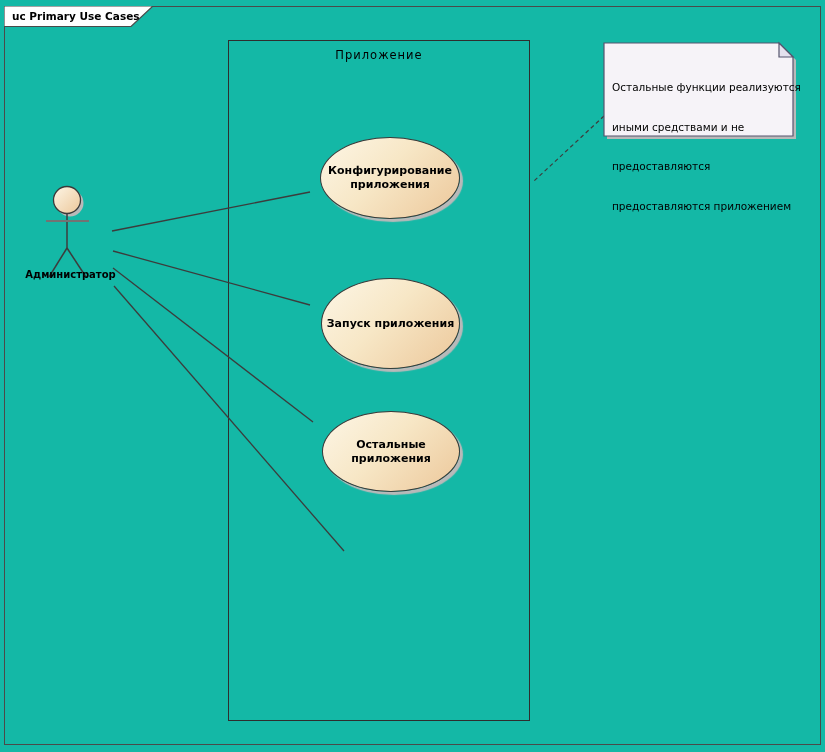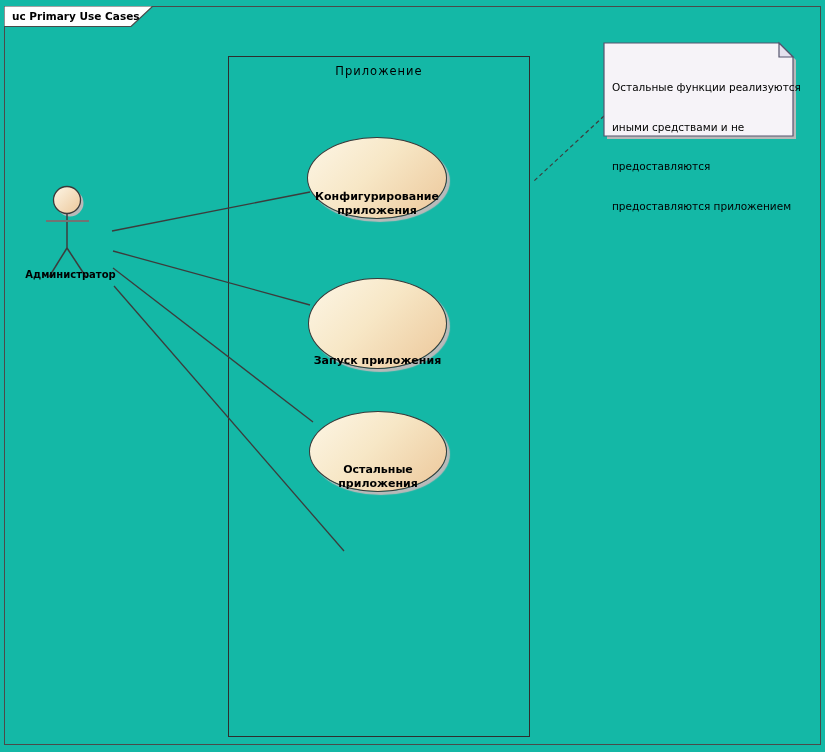--- a/index.html
+++ b/index.html
@@ -33,21 +33,21 @@
     left: 12px; top: 10px;
     font-size: 10.5px;
     font-weight: bold;
     color: #000000;
     white-space: nowrap;
     z-index: 6;
   }
 
   .boundary {
     position: absolute;
-    left: 228px; top: 56px;
+    left: 228px; top: 40px;
     width: 302px; height: 681px;
     border: 1.2px solid #2e2e2e;
     background: transparent;
     z-index: 1;
   }
   .boundary-label {
     position: absolute;
     left: 0; top: 7px;
     width: 100%;
     text-align: center;
@@ -65,27 +65,28 @@
 
   .usecase {
     position: absolute;
     border: 1.4px solid #3a3a3a;
     border-radius: 50%;
     background: linear-gradient(135deg, #fdf6e6 0%, #f7e7c6 45%, #ecc79a 100%);
     box-shadow: 3px 3px 1px #b9b9b9;
     display: flex;
     flex-direction: column;
     align-items: center;
-    justify-content: flex-end;
+    justify-content: center;
     text-align: center;
     font-size: 11px;
     font-weight: bold;
     line-height: 14px;
     color: #000000;
     z-index: 3;
+    margin-left: 13px;
   }
   .uc-1 { left: 307px; top: 137px; width: 140px; height: 82px; }
   .uc-2 { left: 308px; top: 278px; width: 139px; height: 91px; }
   .uc-3 { left: 309px; top: 411px; width: 138px; height: 81px; }
   .uc-4 { left: 316px; top: 552px; width: 137px; height: 88px; }
 
   .actor-label {
     position: absolute;
     left: 18px; top: 269px;
     width: 105px;

